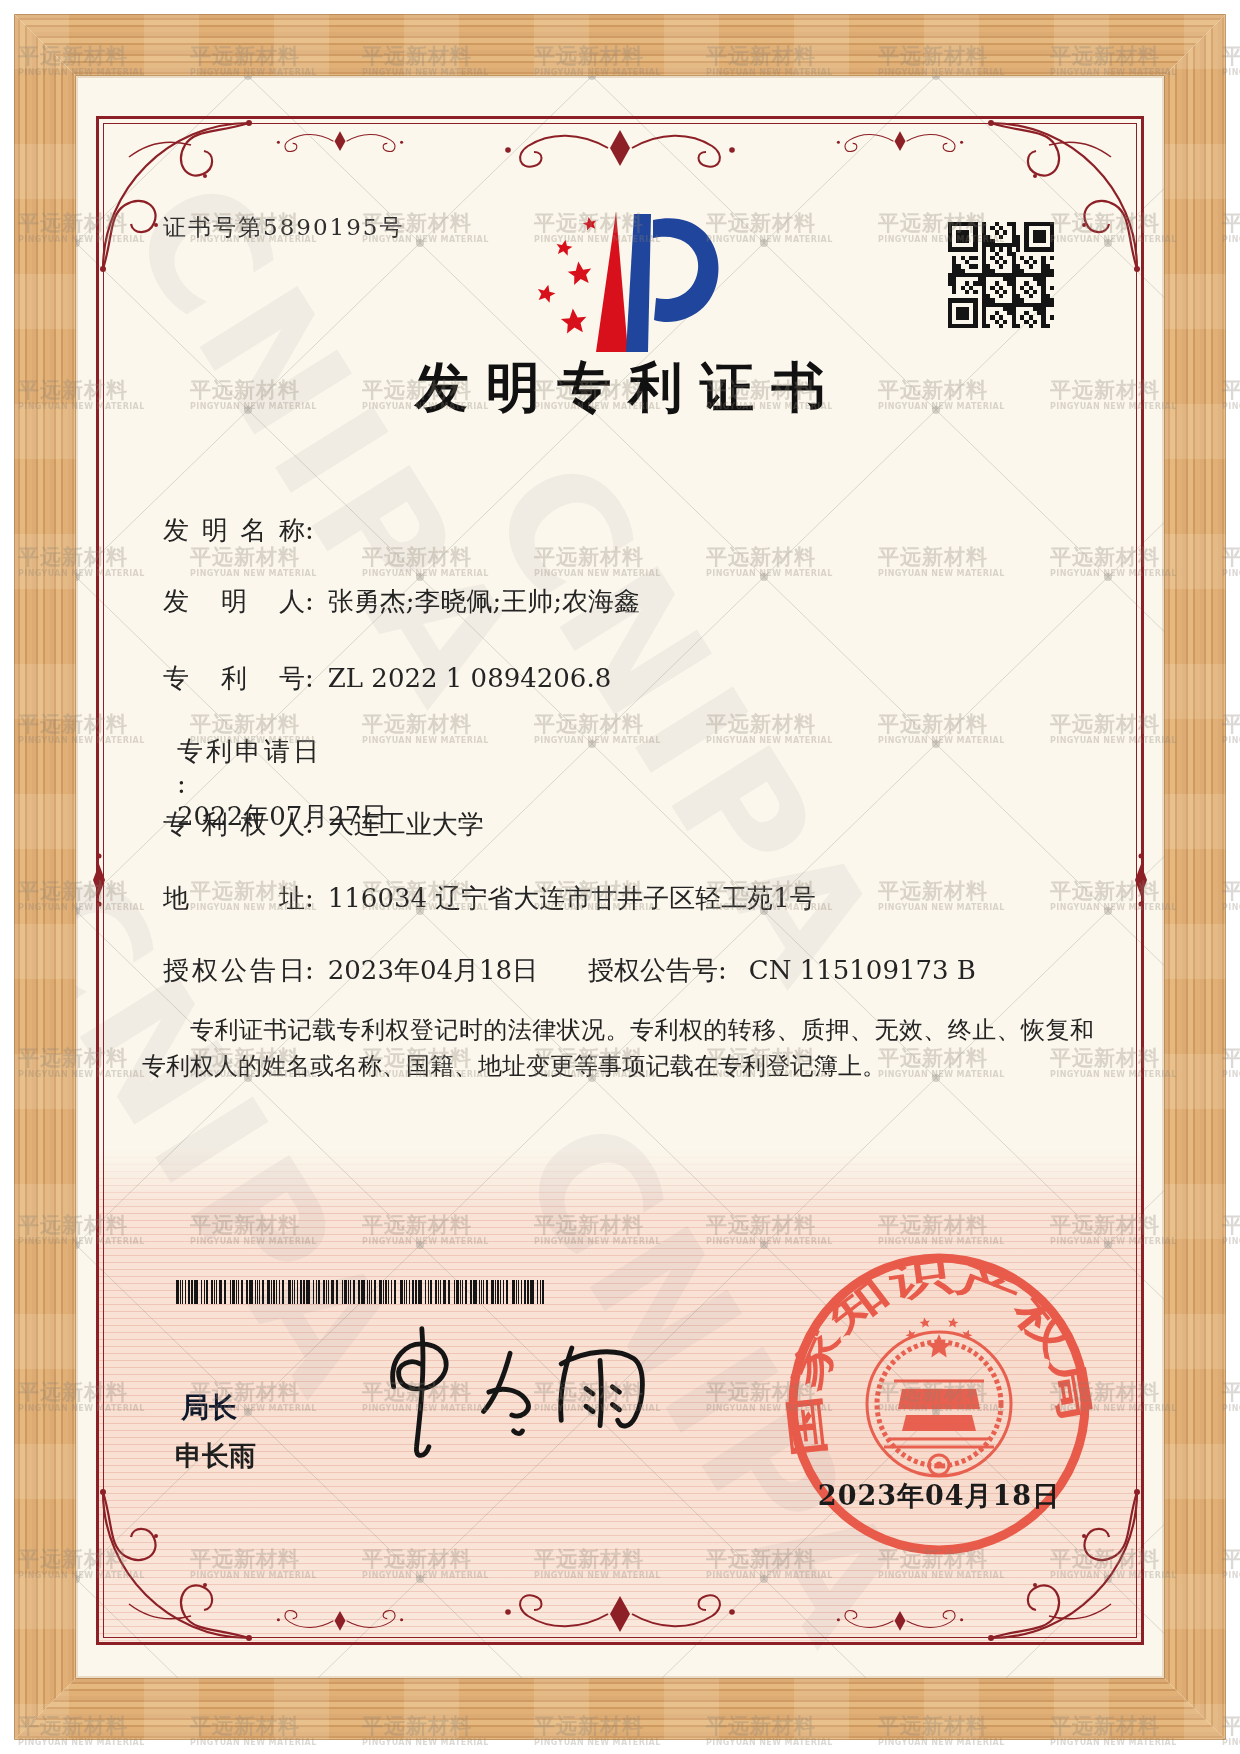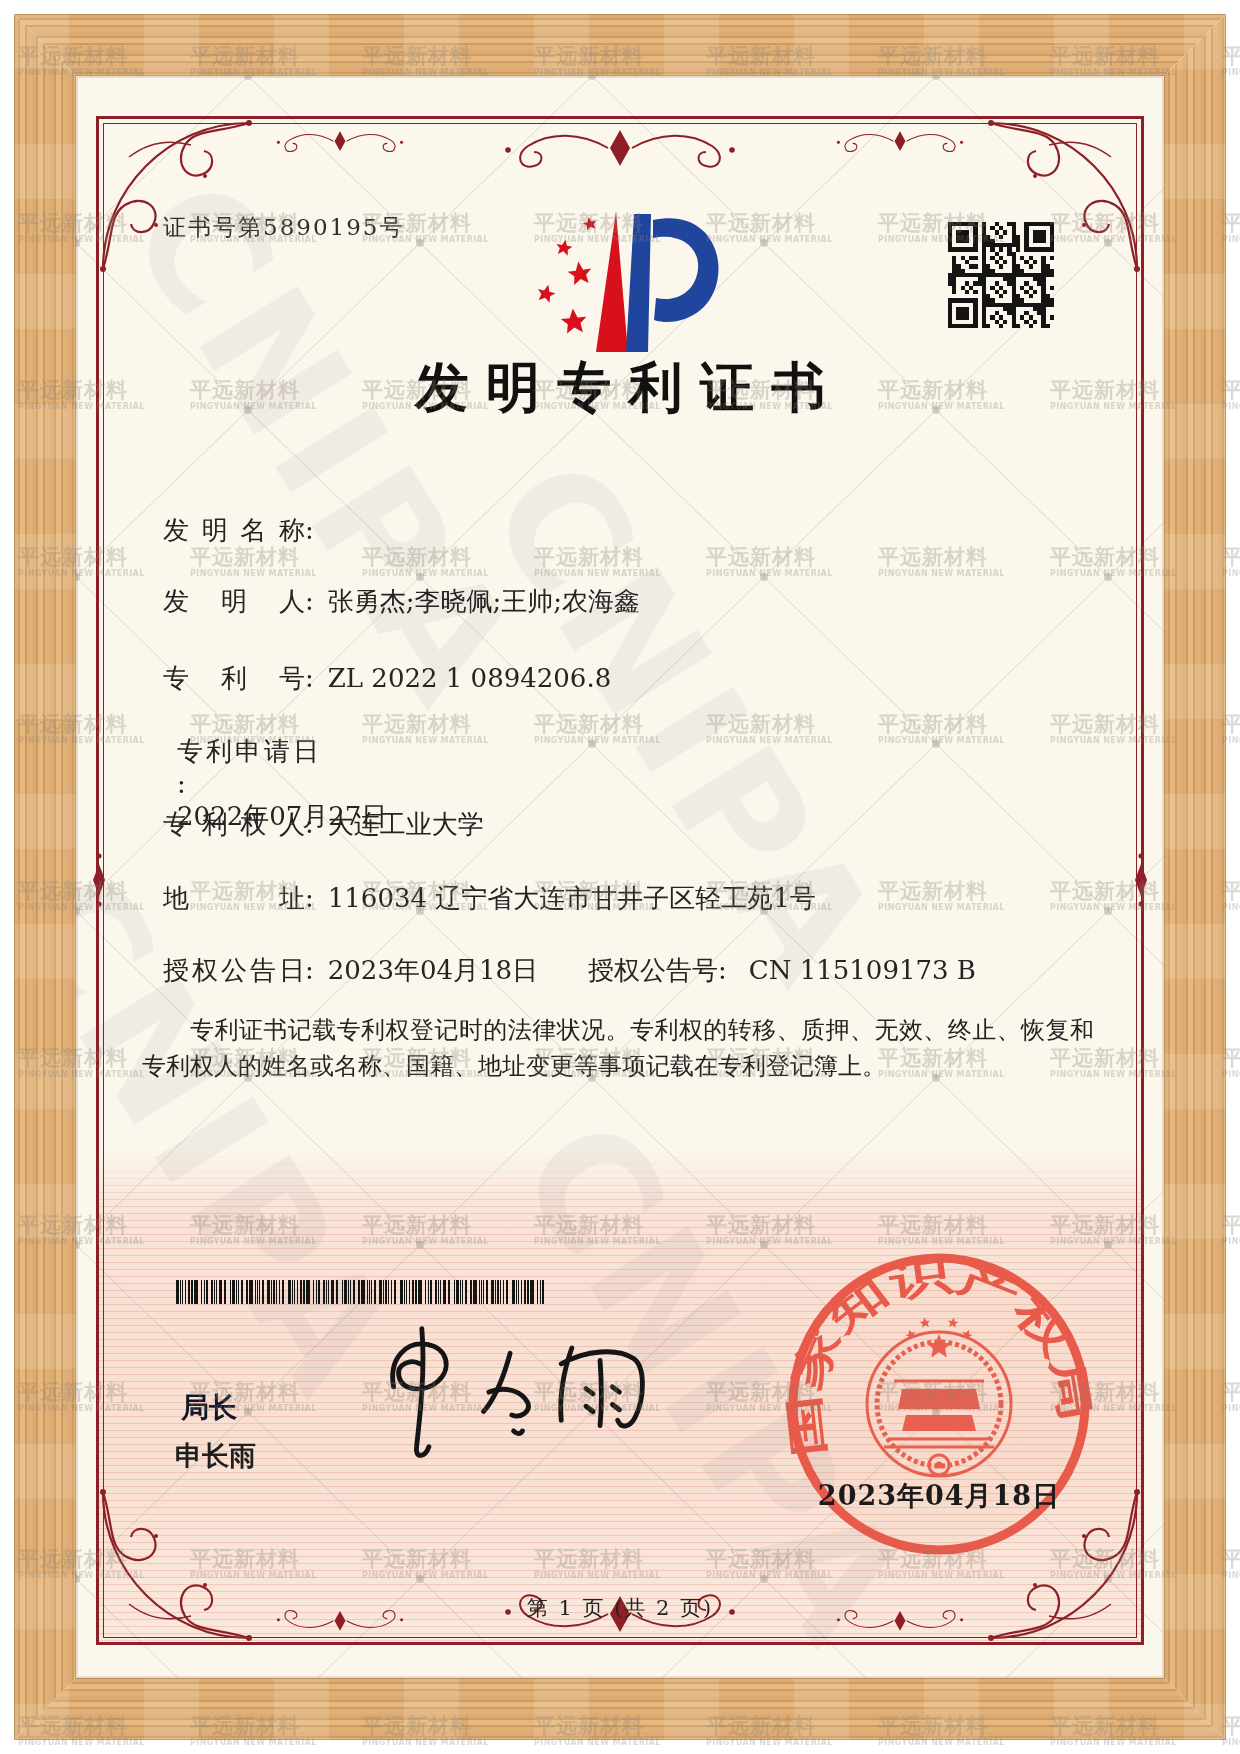--- a/index.html
+++ b/index.html
@@ -680,21 +680,20 @@
       <path d="M118,140 L192,140 L196,160 L114,160 Z" fill="#e85a49" stroke="none"></path>
       <path d="M122,166 L188,166 L192,182 L118,182 Z" fill="#e85a49" stroke="none"></path>
       <path d="M106,190 L204,190"></path>
       <path d="M100,198 L210,198"></path>
       <circle cx="155" cy="216" r="10"></circle>
       <circle cx="155" cy="216" r="3.5" fill="#e85a49" stroke="none"></circle>
     </g>
   </svg>
   <div id="sealdate" class="content">2023年04月18日</div>
 
-  <div id="pageinfo" class="content">第 1 页 (共 2 页)</div>
 
   <div id="wmlayer">
       <div class="wm" style="left: 18px; top: 44px;">
         <div class="c">平远新材料</div>
         <div class="e">PINGYUAN NEW MATERIAL</div>
       </div>
       <div class="wm" style="left: 190px; top: 44px;">
         <div class="c">平远新材料</div>
         <div class="e">PINGYUAN NEW MATERIAL</div>
       </div>

